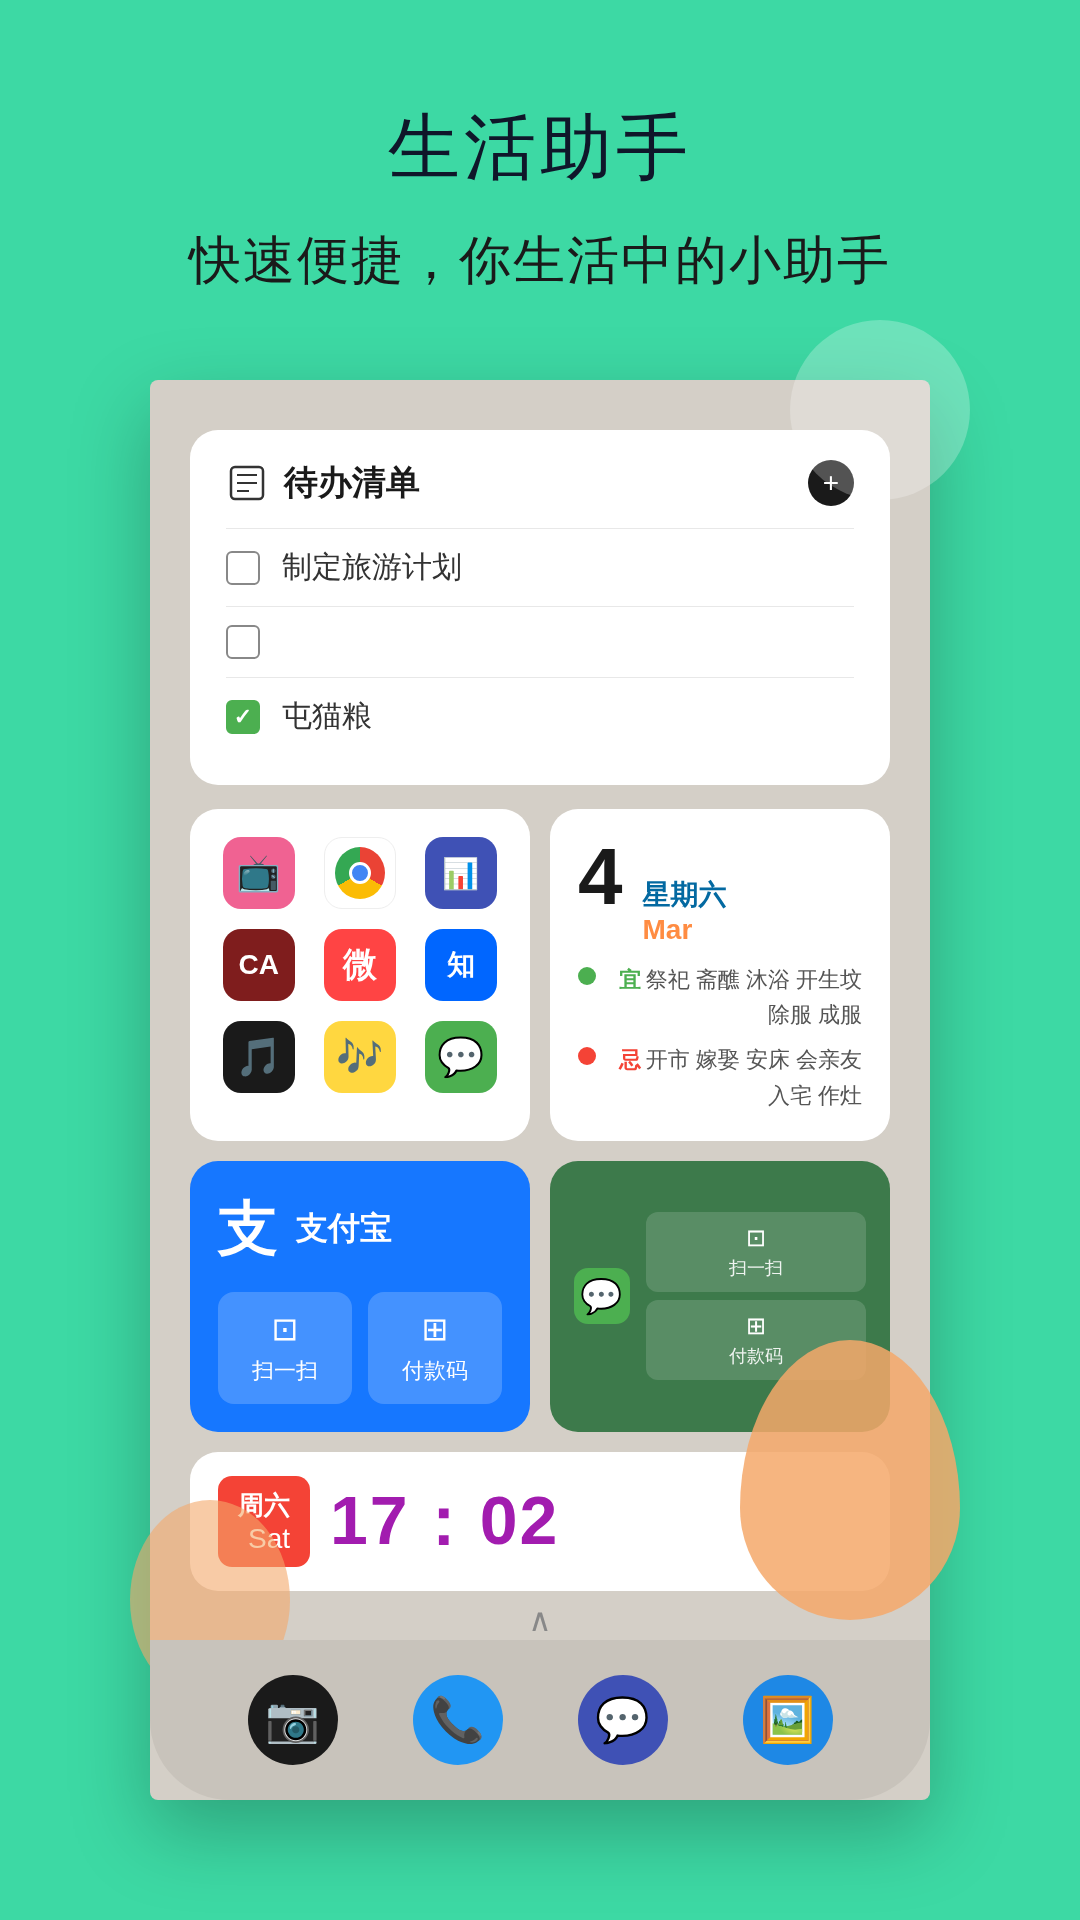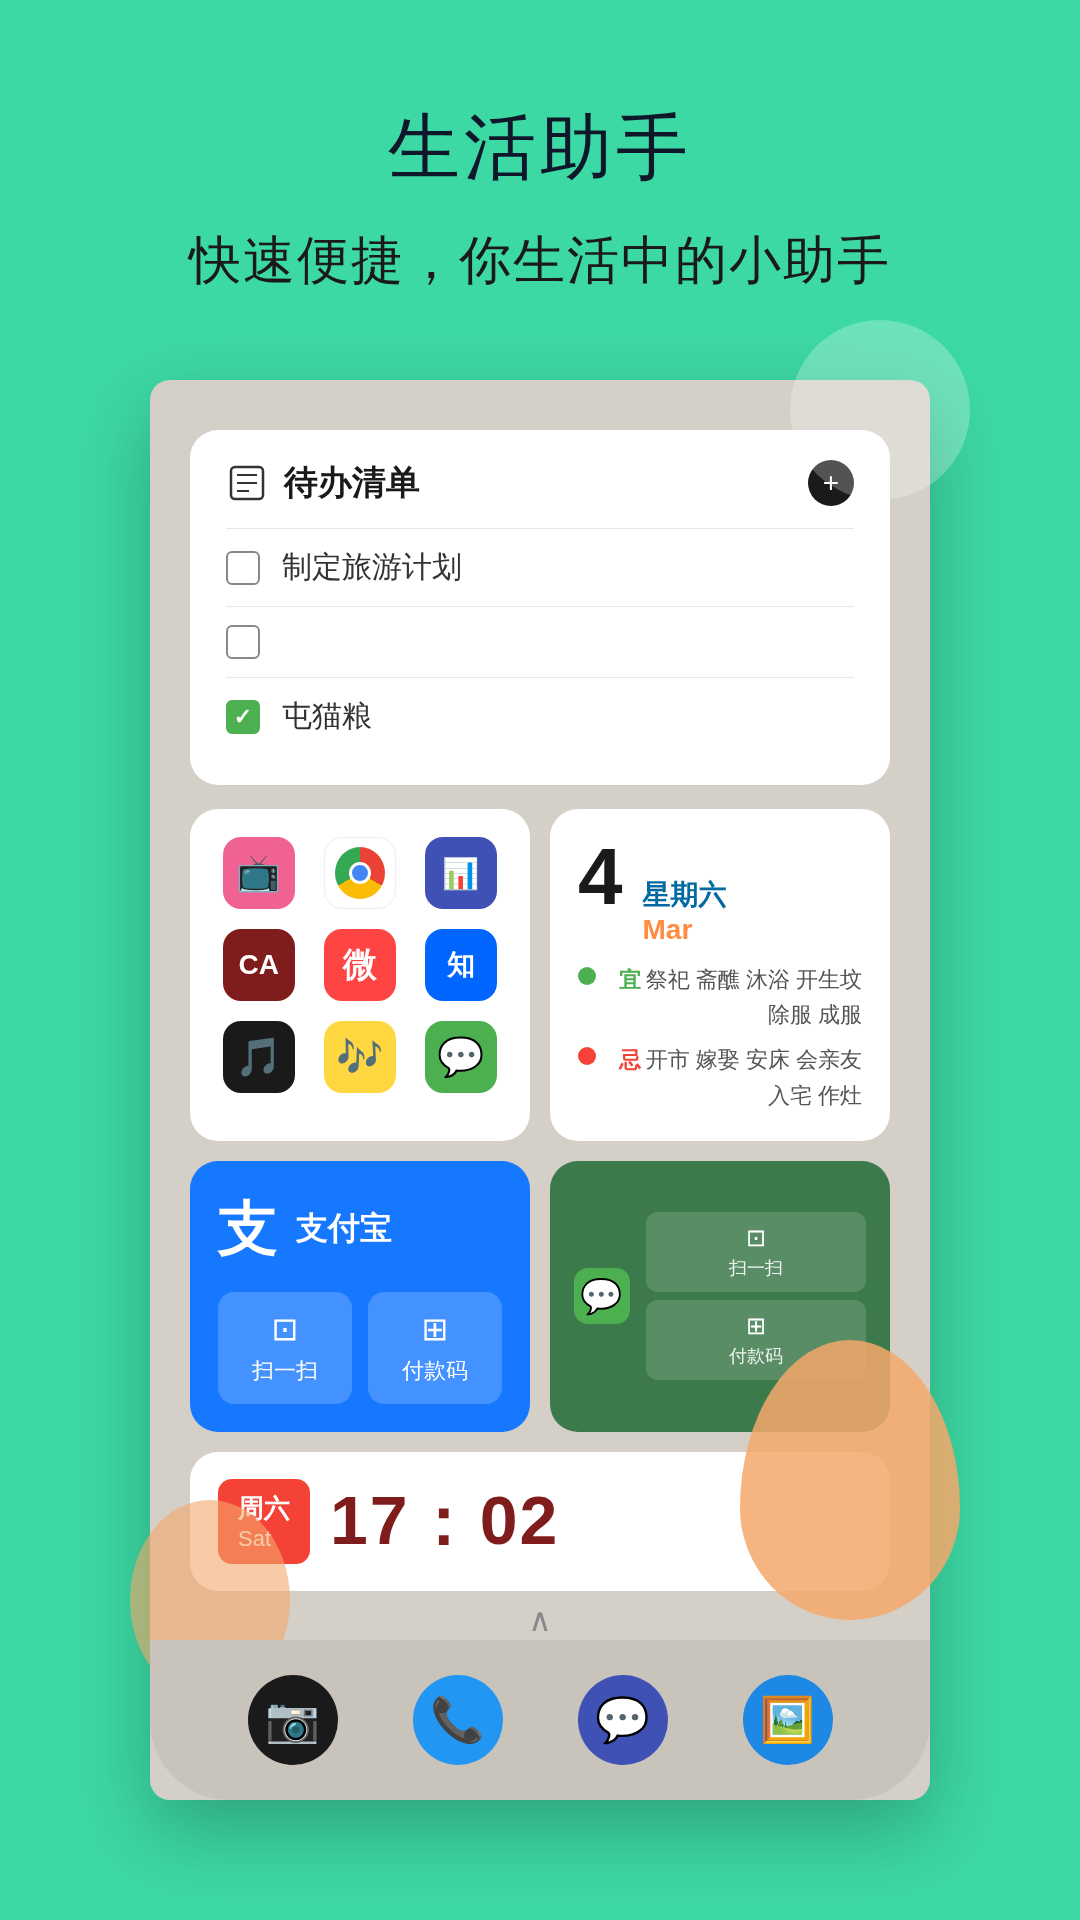--- a/index.html
+++ b/index.html
@@ -34,21 +34,21 @@
 
     
     .phone-mockup {
       position: absolute;
       top: 380px;
       left: 50%;
       transform: translateX(-50%);
       width: 780px;
       height: 1420px;
       background: #d4cfc7;
-      border-radius: 20px;
+      border-radius: 8px;
       padding: 50px 40px 40px;
       box-shadow: 0 30px 80px rgba(0,0,0,0.25);
     }
 
     
     .deco-shape-top {
       position: absolute;
       top: -60px;
       right: -40px;
       width: 180px;
@@ -329,36 +329,36 @@
       padding: 24px 28px;
       display: flex;
       align-items: center;
       gap: 20px;
       flex: 1;
     }
     .clock-day-badge {
       background: #F44336;
       border-radius: 14px;
       padding: 12px 20px;
-      text-align: left;
+      text-align: right;
       min-width: 90px;
     }
     .clock-weekday-label {
       font-size: 26px;
       font-weight: 700;
       color: white;
     }
     .clock-sat-label {
-      font-size: 22px;
+      font-size: 28px;
       color: white;
     }
     .clock-time {
       font-size: 68px;
       font-weight: 700;
-      color: #7f1d1d;
+      color: #a21caf;
       letter-spacing: 2px;
     }
 
     
     .widgets-row2 {
       display: flex;
       gap: 20px;
       margin-bottom: 20px;
     }
 

